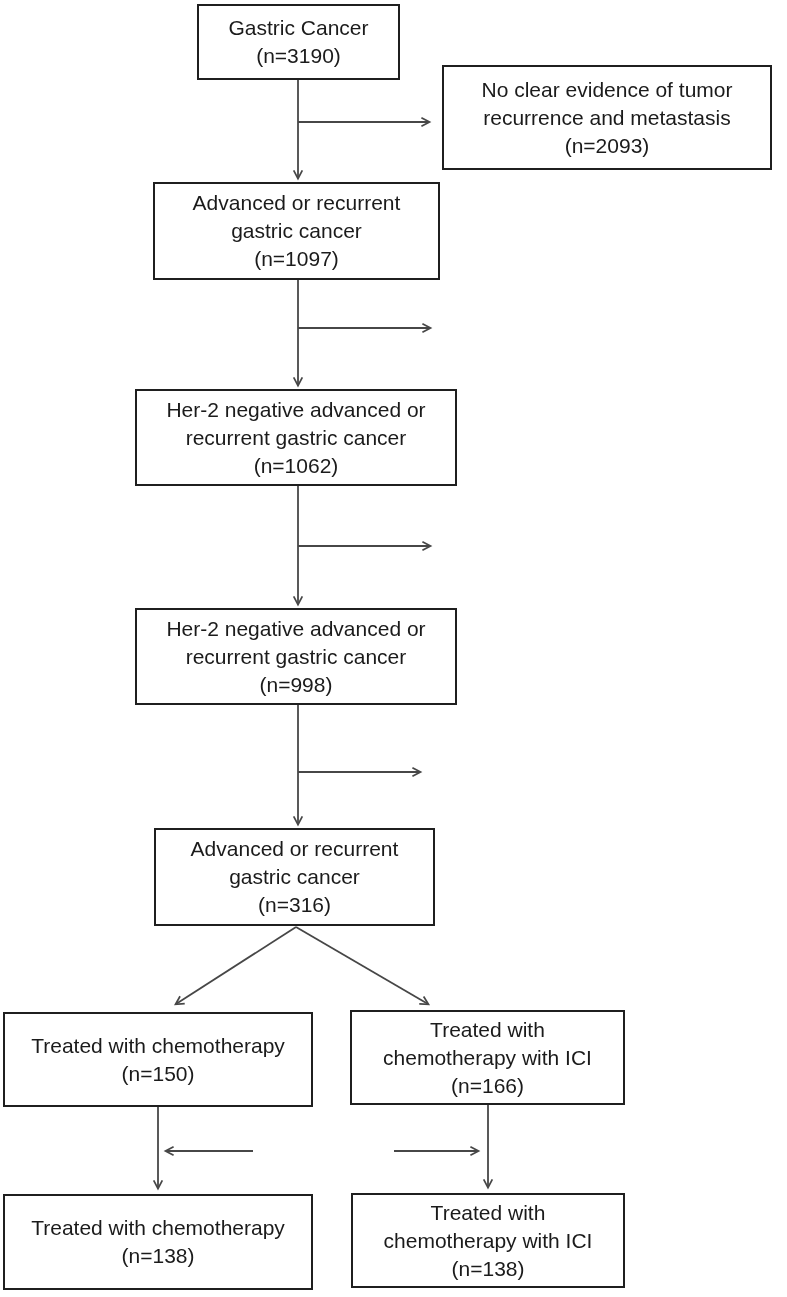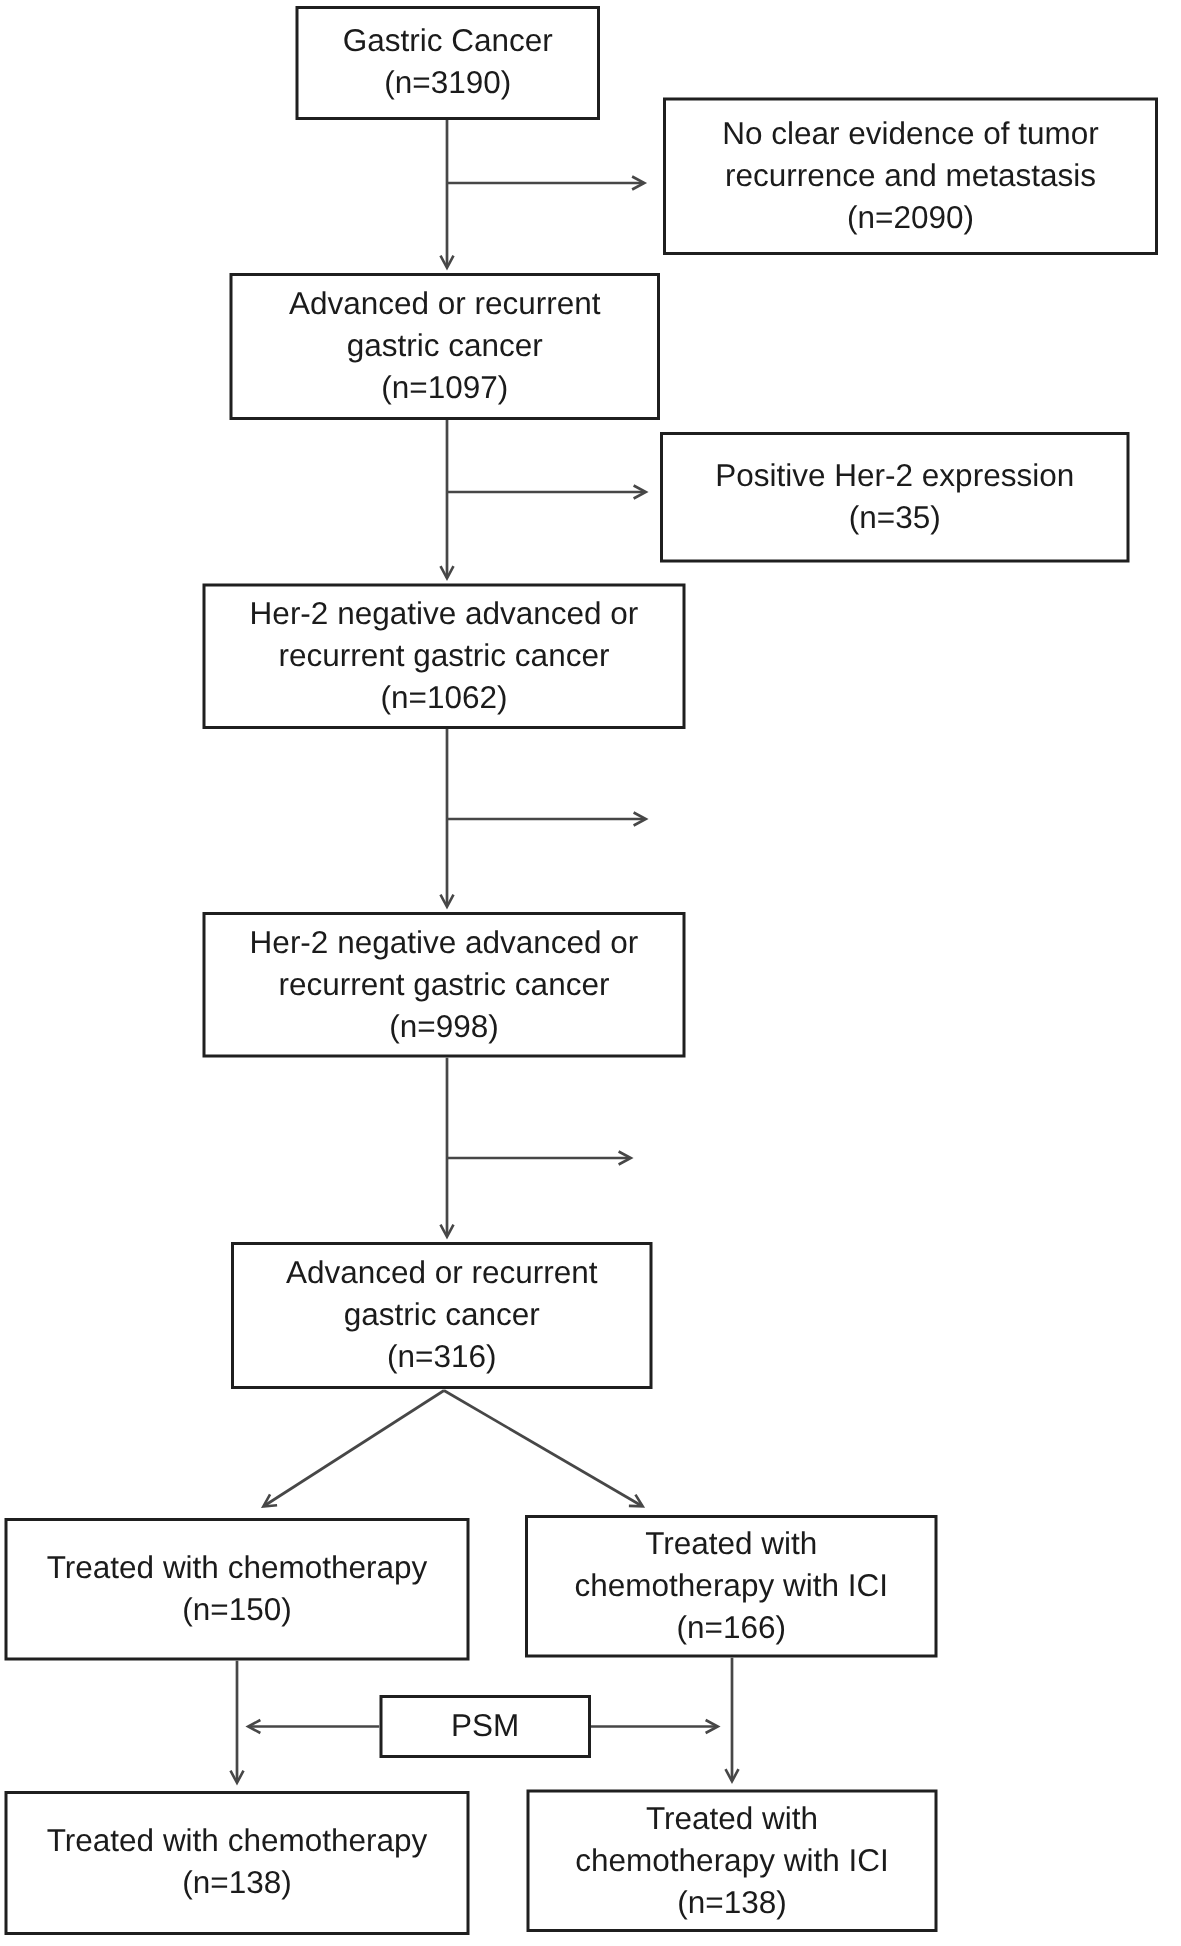--- a/index.html
+++ b/index.html
@@ -69,33 +69,29 @@
   </svg>
 
   <div class="box" style="left:197px; top:4px; width:203px; height:76px">
     <span class="box-text">Gastric Cancer
 (n=3190)</span>
   </div>
 
   <div class="box" style="left:442px; top:65px; width:330px; height:105px">
     <span class="box-text">No clear evidence of tumor
 recurrence and metastasis
-(n=2090)</span>
+(n=2093)</span>
   </div>
 
   <div class="box" style="left:153px; top:182px; width:287px; height:98px">
     <span class="box-text">Advanced or recurrent
 gastric cancer
 (n=1097)</span>
   </div>
 
-  <div class="box" style="left:440px; top:288px; width:313px; height:87px">
-    <span class="box-text">Positive Her-2 expression
-(n=35)</span>
-  </div>
 
   <div class="box" style="left:135px; top:389px; width:322px; height:97px">
     <span class="box-text">Her-2 negative advanced or
 recurrent gastric cancer
 (n=1062)</span>
   </div>
 
 
   <div class="box" style="left:135px; top:608px; width:322px; height:97px">
     <span class="box-text">Her-2 negative advanced or
@@ -114,23 +110,20 @@
     <span class="box-text">Treated with chemotherapy
 (n=150)</span>
   </div>
 
   <div class="box" style="left:350px; top:1010px; width:275px; height:95px">
     <span class="box-text">Treated with
 chemotherapy with ICI
 (n=166)</span>
   </div>
 
-  <div class="box" style="left:253px; top:1130px; width:141px; height:42px">
-    <span class="box-text">PSM</span>
-  </div>
 
   <div class="box" style="left:3px; top:1194px; width:310px; height:96px">
     <span class="box-text">Treated with chemotherapy
 (n=138)</span>
   </div>
 
   <div class="box" style="left:351px; top:1193px; width:274px; height:95px">
     <span class="box-text">Treated with
 chemotherapy with ICI
 (n=138)</span>

